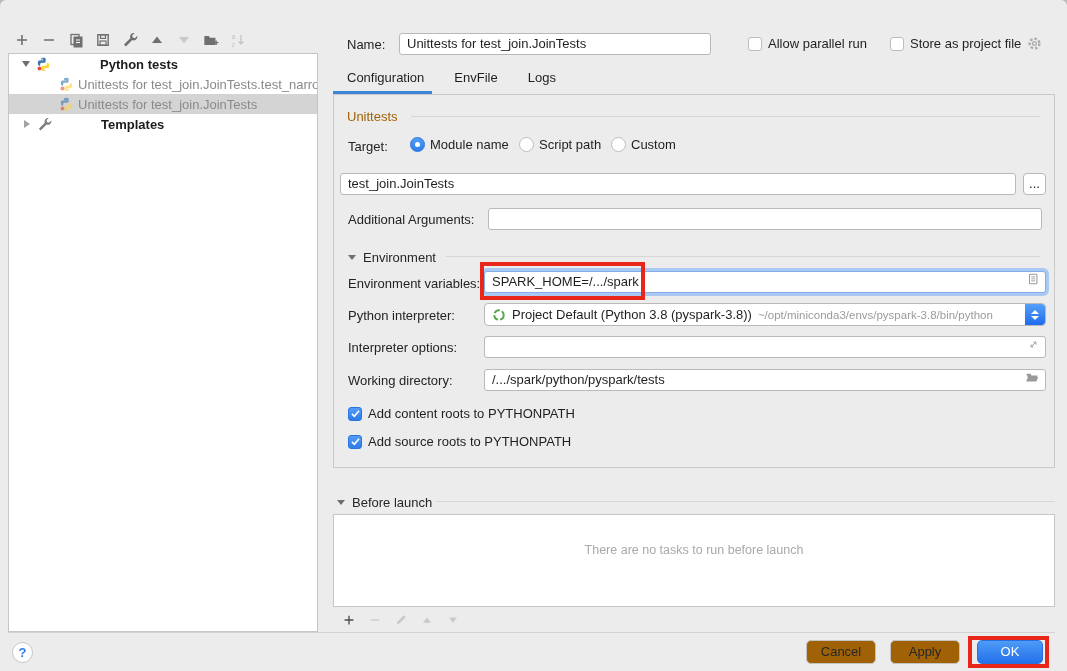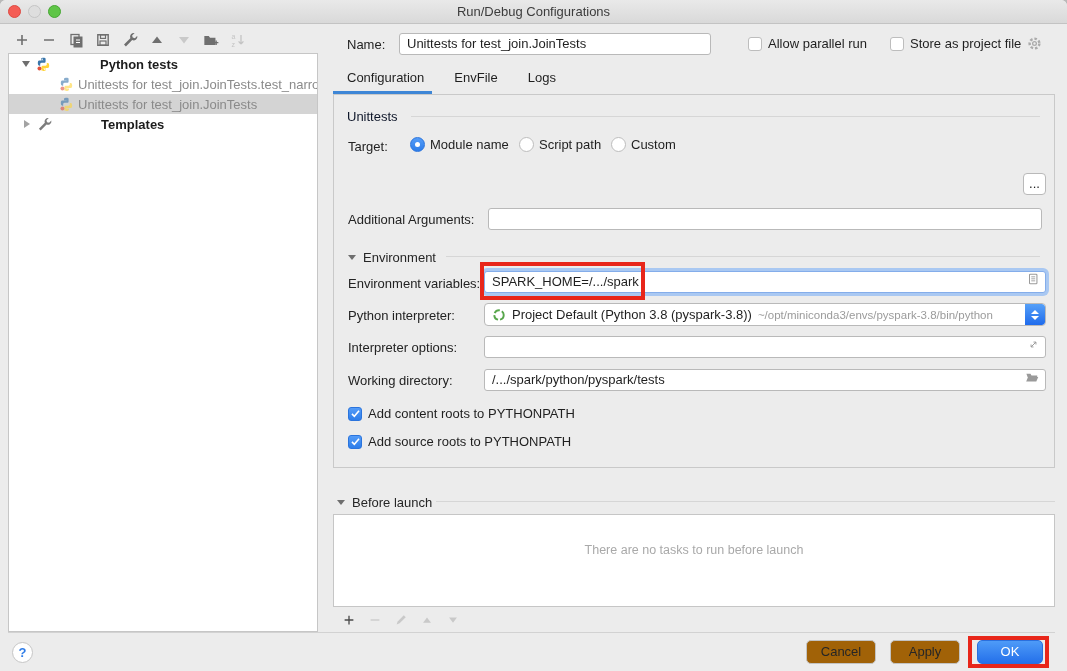--- a/index.html
+++ b/index.html
@@ -58,21 +58,21 @@
   .radio.on { background:linear-gradient(#549cf8,#2d7de9); border:1px solid #2a74dd; position:relative; }
   .radio.on::after { content:""; position:absolute; left:50%; top:50%; width:5px; height:5px; margin:-2.5px 0 0 -2.5px; background:#fff; border-radius:50%; }
 
   
   .tabs { position:absolute; left:347px; top:70px; display:flex; gap:30px; }
   .tab { color:#1f1f1f; cursor:default; }
   .tab-underline { position:absolute; left:333px; top:91px; width:99px; height:3px; background:#3e86d6; }
 
   
   .groupbox { position:absolute; left:333px; top:94px; width:722px; height:374px; border:1px solid #c9c9c9; }
-  .group-title { position:absolute; left:13px; top:14px; color:#0f172a; }
+  .group-title { position:absolute; left:13px; top:14px; color:#a16207; }
   .group-line { position:absolute; height:1px; background:#d6d6d6; }
   .sec-header { position:absolute; display:flex; align-items:center; gap:7px; color:#262626; }
   .sec-tri { width:0; height:0; border-left:4.5px solid transparent; border-right:4.5px solid transparent; border-top:5.5px solid #6e6e6e; }
 
   .combo { position:absolute; left:150px; top:208px; width:562px; height:23px; background:#fff; border:1px solid #b9b9b9; border-radius:4px; display:flex; align-items:center; overflow:hidden; }
   .combo-btn { position:absolute; right:0; top:0; width:20px; height:21px; border-radius:0 3px 3px 0; background:linear-gradient(#55a0f8,#1f6bec); display:flex; flex-direction:column; align-items:center; justify-content:center; gap:2px; }
   .chev-up { width:0; height:0; border-left:4px solid transparent; border-right:4px solid transparent; border-bottom:4.5px solid #fff; }
   .chev-dn { width:0; height:0; border-left:4px solid transparent; border-right:4px solid transparent; border-top:4.5px solid #fff; }
   .combo-name { margin-left:6px; white-space:nowrap; }
   .combo-path { margin-left:6px; color:#9b9b9b; font-size:11.5px; white-space:nowrap; overflow:hidden; }
@@ -92,28 +92,20 @@
   .help-btn { position:absolute; left:12px; top:642px; width:21px; height:21px; border-radius:50%; background:#fff; border:1px solid #c6c6c6; text-align:center; line-height:19px; color:#2e7ce8; font-weight:bold; font-size:13px; }
 
   
   .annot { position:absolute; border:4px solid #e8261a; z-index:20; pointer-events:none; }
 </style>
 </head>
 <body>
 
 <div class="window">
 
-  <div class="titlebar">
-    <div class="lights">
-      <span class="light red"></span>
-      <span class="light gray"></span>
-      <span class="light green"></span>
-    </div>
-    <div class="title">Run/Debug Configurations</div>
-  </div>
 
   <div class="left-toolbar">
     <span class="tbico">
       <svg width="16" height="16" viewBox="0 0 16 16">
           <path d="M8 3v10M3 8h10" stroke="#6f6f6f" stroke-width="1.6" fill="none"></path>
         </svg>
     </span>
     <span class="tbico">
       <svg width="16" height="16" viewBox="0 0 16 16">
           <path d="M3 8h10" stroke="#6f6f6f" stroke-width="1.6" fill="none"></path>
@@ -235,20 +227,23 @@
     </div>
     <div class="cbrow" style="left:185px; top:42px; gap:5px;">
       <span class="radio"></span>
       <span>Script path</span>
     </div>
     <div class="cbrow" style="left:277px; top:42px; gap:5px;">
       <span class="radio"></span>
       <span>Custom</span>
     </div>
 
+    <div class="field" style="left:6px; top:78px; width:676px;">
+      <span>test_join.JoinTests</span>
+    </div>
     <div class="field" style="left:689px; top:78px; width:23px; text-align:center; padding:0; border-radius:4px;">
       <span>...</span>
     </div>
 
     <div class="label" style="left:14px; top:117px;">Additional Arguments:</div>
     <div class="field" style="left:154px; top:113px; width:554px;">
       <span></span>
     </div>
 
     <div class="sec-header" style="left:14px; top:155px;">

